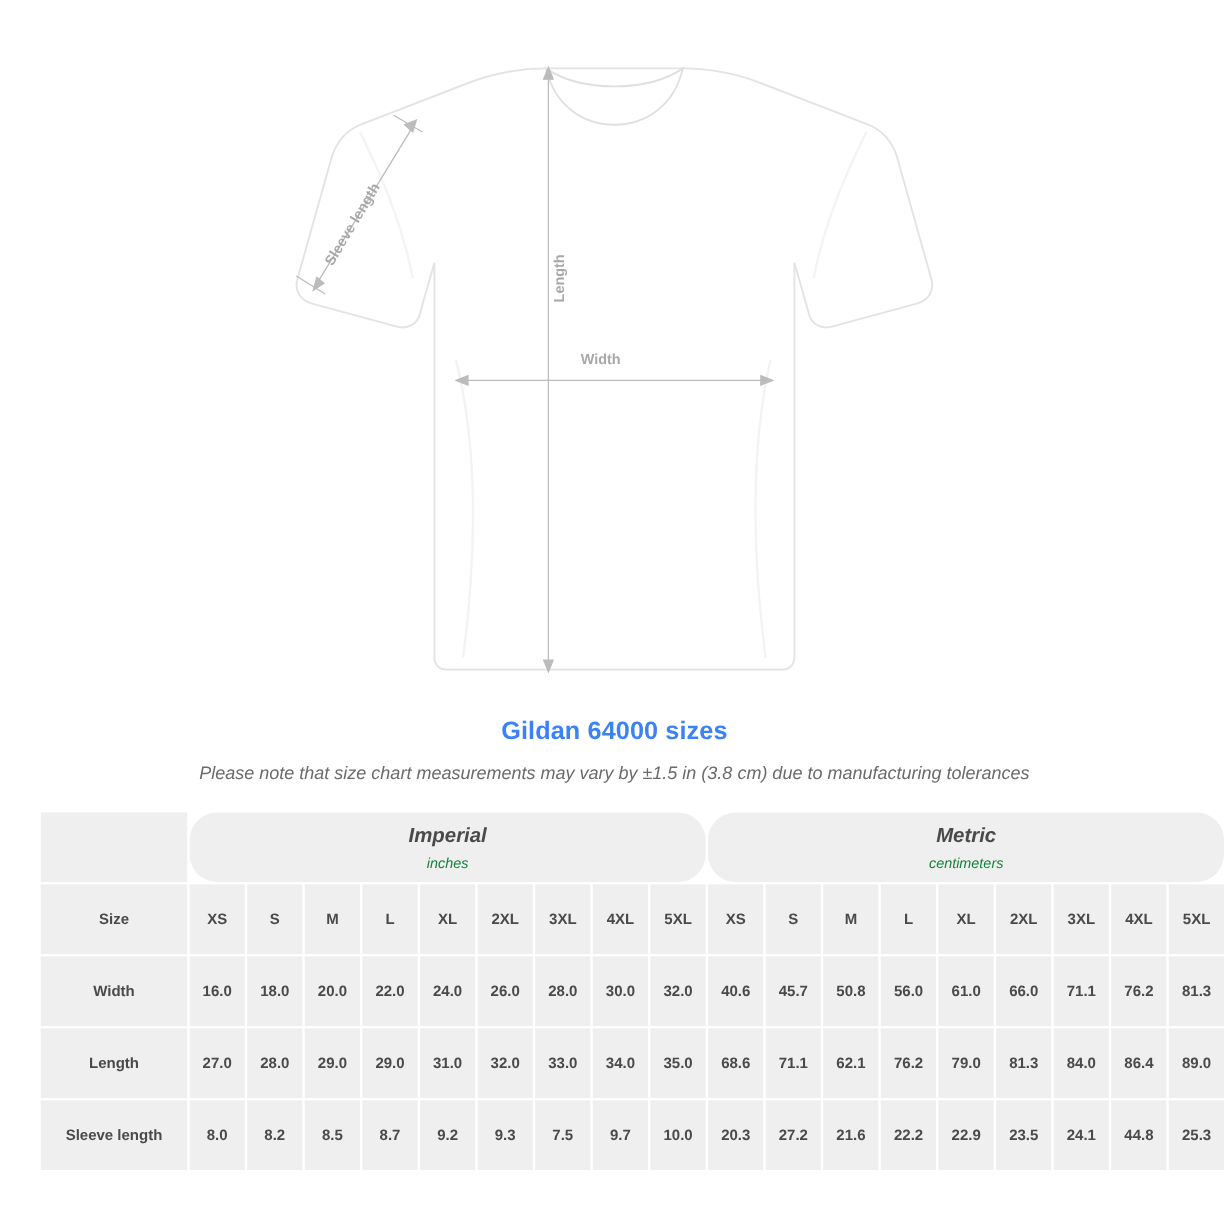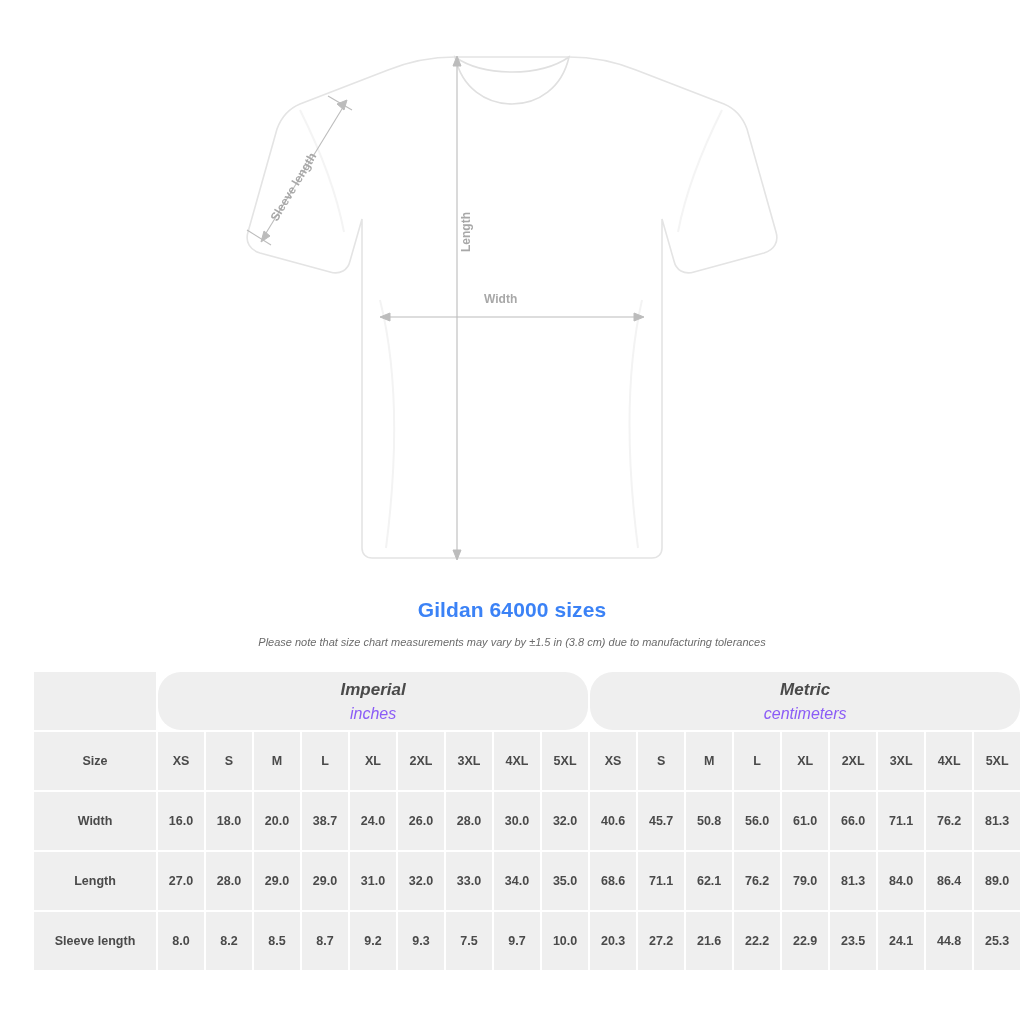--- a/index.html
+++ b/index.html
@@ -33,21 +33,21 @@
     margin-top: 8px;
   }
   .chart-title {
     font-size: 21px;
     font-weight: bold;
     color: #3b82f6;
     letter-spacing: 0.1px;
   }
   .chart-note {
     margin-top: 14px;
-    font-size: 11px;
+    font-size: 15px;
     font-style: italic;
     color: #6b6b6b;
   }
 
   
   .table-wrap {
     margin: 22px 32px 0 32px;
   }
   table.size-table {
     border-collapse: separate;
@@ -73,24 +73,24 @@
   }
   .unit-name {
     font-size: 17px;
     font-style: italic;
     font-weight: bold;
     color: #4a4a4a;
     display: block;
     line-height: 1.25;
   }
   .unit-sub {
-    font-size: 16px;
+    font-size: 12px;
     font-style: italic;
     font-weight: normal;
-    color: #8b5cf6;
+    color: #15803d;
     display: block;
     margin-top: 4px;
   }
   .corner-cell {
     background: #e9e9e9;
   }
   
   .size-head td, .size-head th {
     background: #fbfbfb;
     height: 52px;
@@ -254,21 +254,21 @@
           <th>4XL</th>
           <th>5XL</th>
         </tr>
       </thead>
       <tbody>
         <tr>
           <td class="row-label">Width</td>
           <td class="data-cell">16.0</td>
           <td class="data-cell">18.0</td>
           <td class="data-cell">20.0</td>
-          <td class="data-cell">38.7</td>
+          <td class="data-cell">22.0</td>
           <td class="data-cell">24.0</td>
           <td class="data-cell">26.0</td>
           <td class="data-cell">28.0</td>
           <td class="data-cell">30.0</td>
           <td class="data-cell">32.0</td>
           <td class="data-cell">40.6</td>
           <td class="data-cell">45.7</td>
           <td class="data-cell">50.8</td>
           <td class="data-cell">56.0</td>
           <td class="data-cell">61.0</td>

